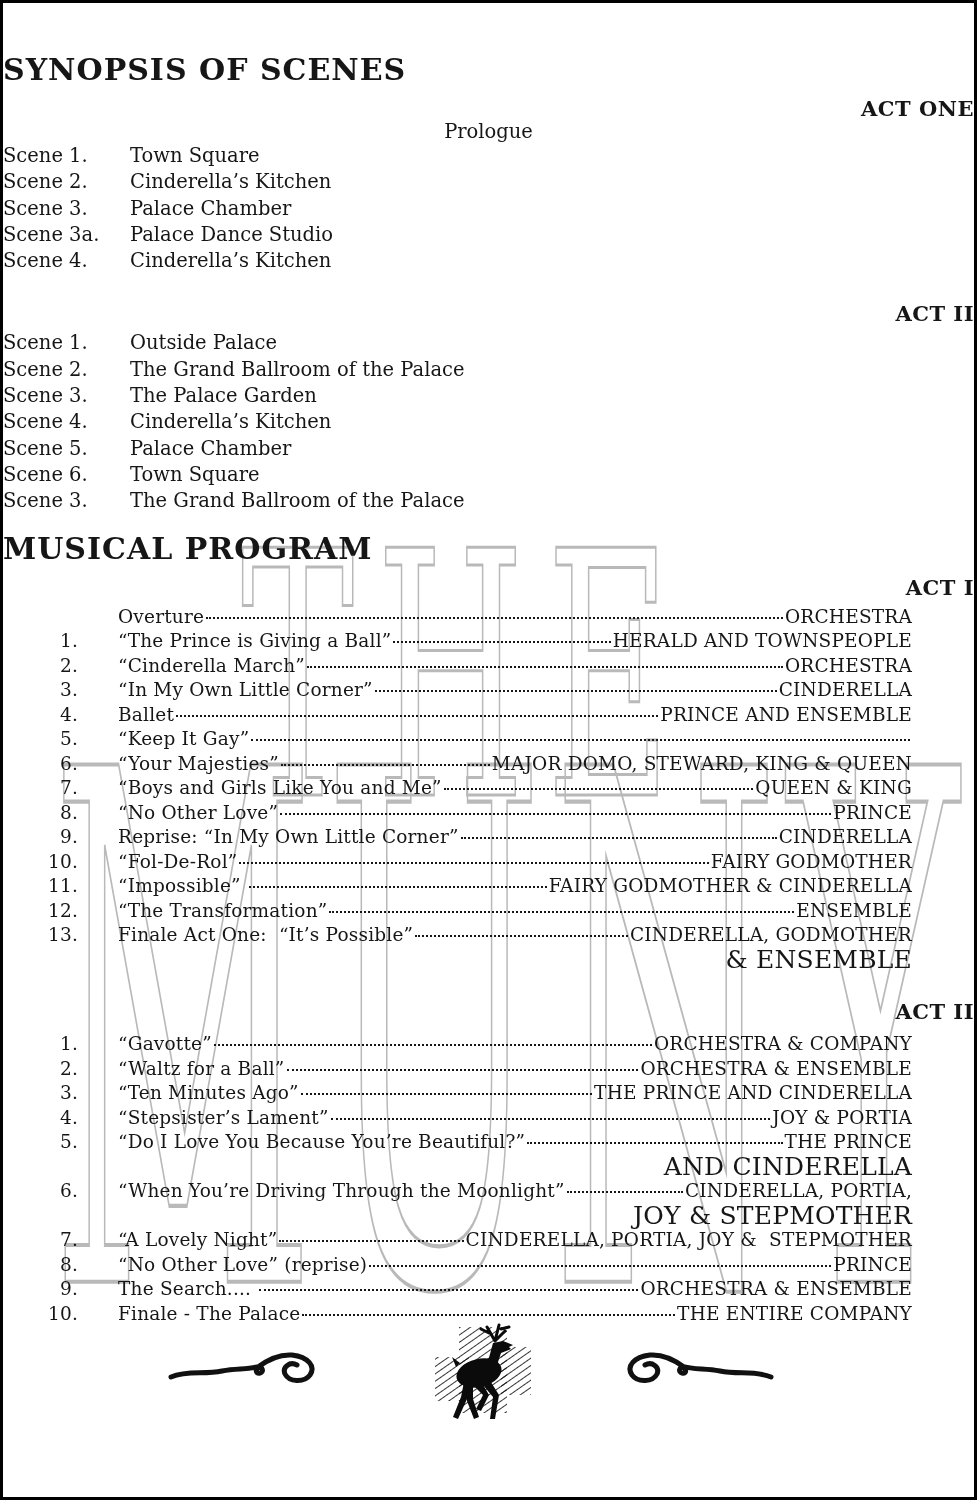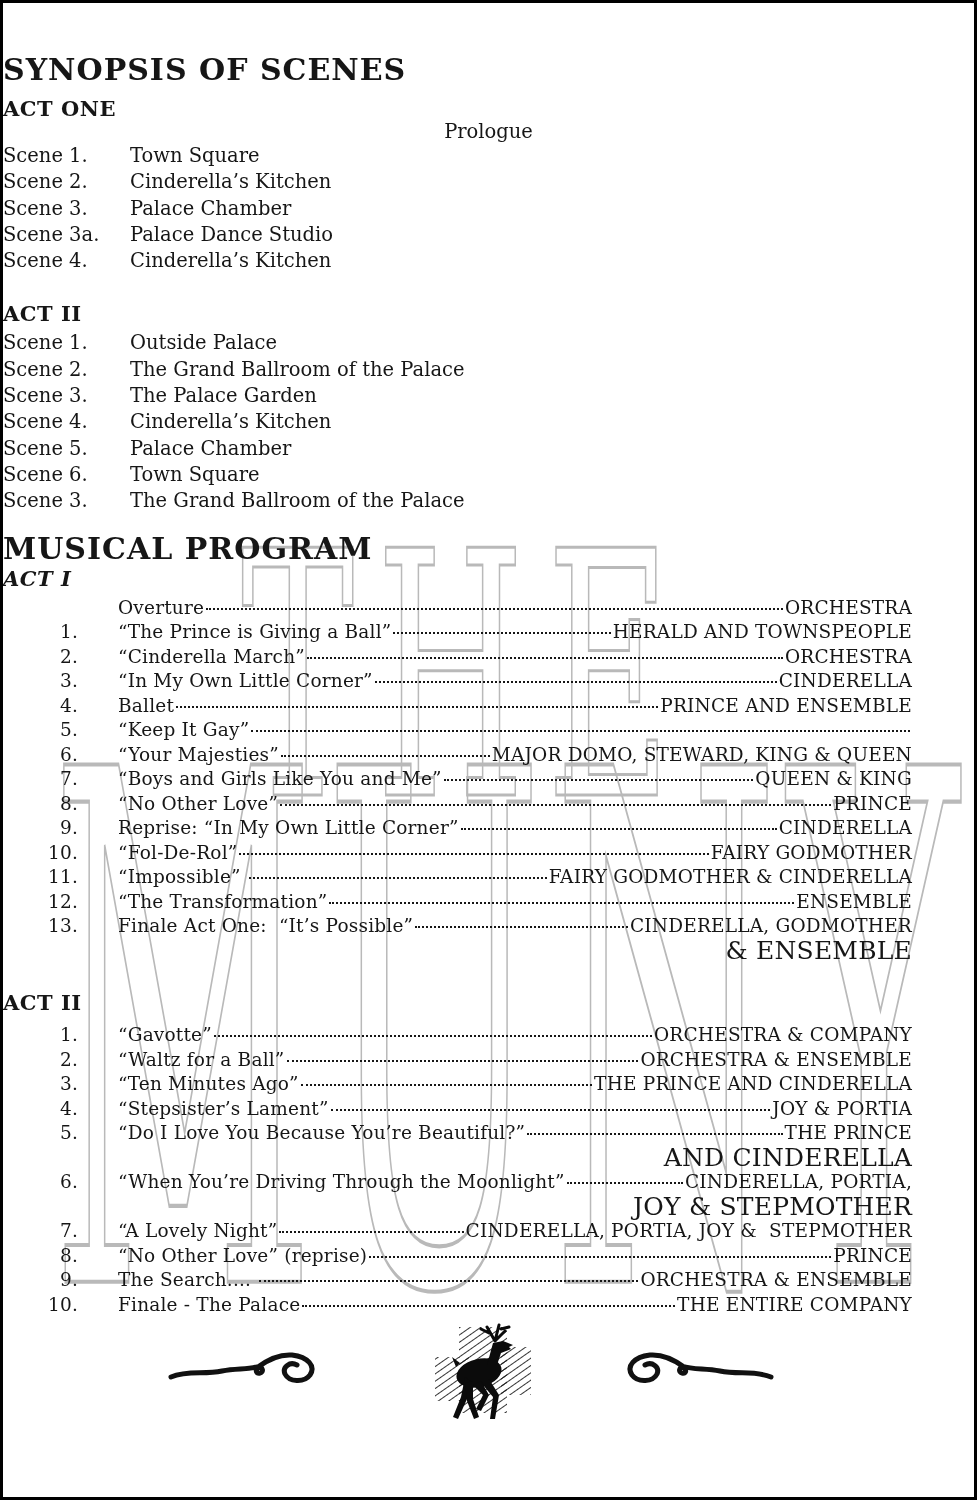--- a/index.html
+++ b/index.html
@@ -15,27 +15,27 @@
   }
   .content{position:relative;z-index:2;}
   
   .doc-title{
     margin:0;text-align:left;
     font-size:30px;font-weight:bold;letter-spacing:1px;
   }
   #synopsis-title{padding-top:49px;}
   #program-title{margin-top:16px;}
   .act-title{
-    margin:0;text-align:left;
+    margin:0;text-align:right;
     font-size:21px;font-weight:bold;letter-spacing:0.5px;
   }
   .act-subtitle{text-align:center;font-size:19.5px;line-height:22px;}
   .syn-act-one .act-title{margin-top:9px;}
   .syn-act-two .act-title{margin-top:27px;margin-bottom:4px;}
-  .prog-act-one .act-title{margin-bottom:5px;font-style:italic;}
+  .prog-act-one .act-title{margin-top:9px;margin-bottom:5px;}
   .prog-act-two .act-title{margin-top:27px;margin-bottom:8px;}
   
   .scene-list{}
   .scene-row{display:flex;font-size:19.5px;line-height:26.3px;}
   .scene-label{width:127px;flex:none;}
   
   .program-list{margin:0 62px 0 38px;}
   .prog-row{
     display:flex;align-items:baseline;
     font-size:18.5px;line-height:24.5px;letter-spacing:0.2px;

